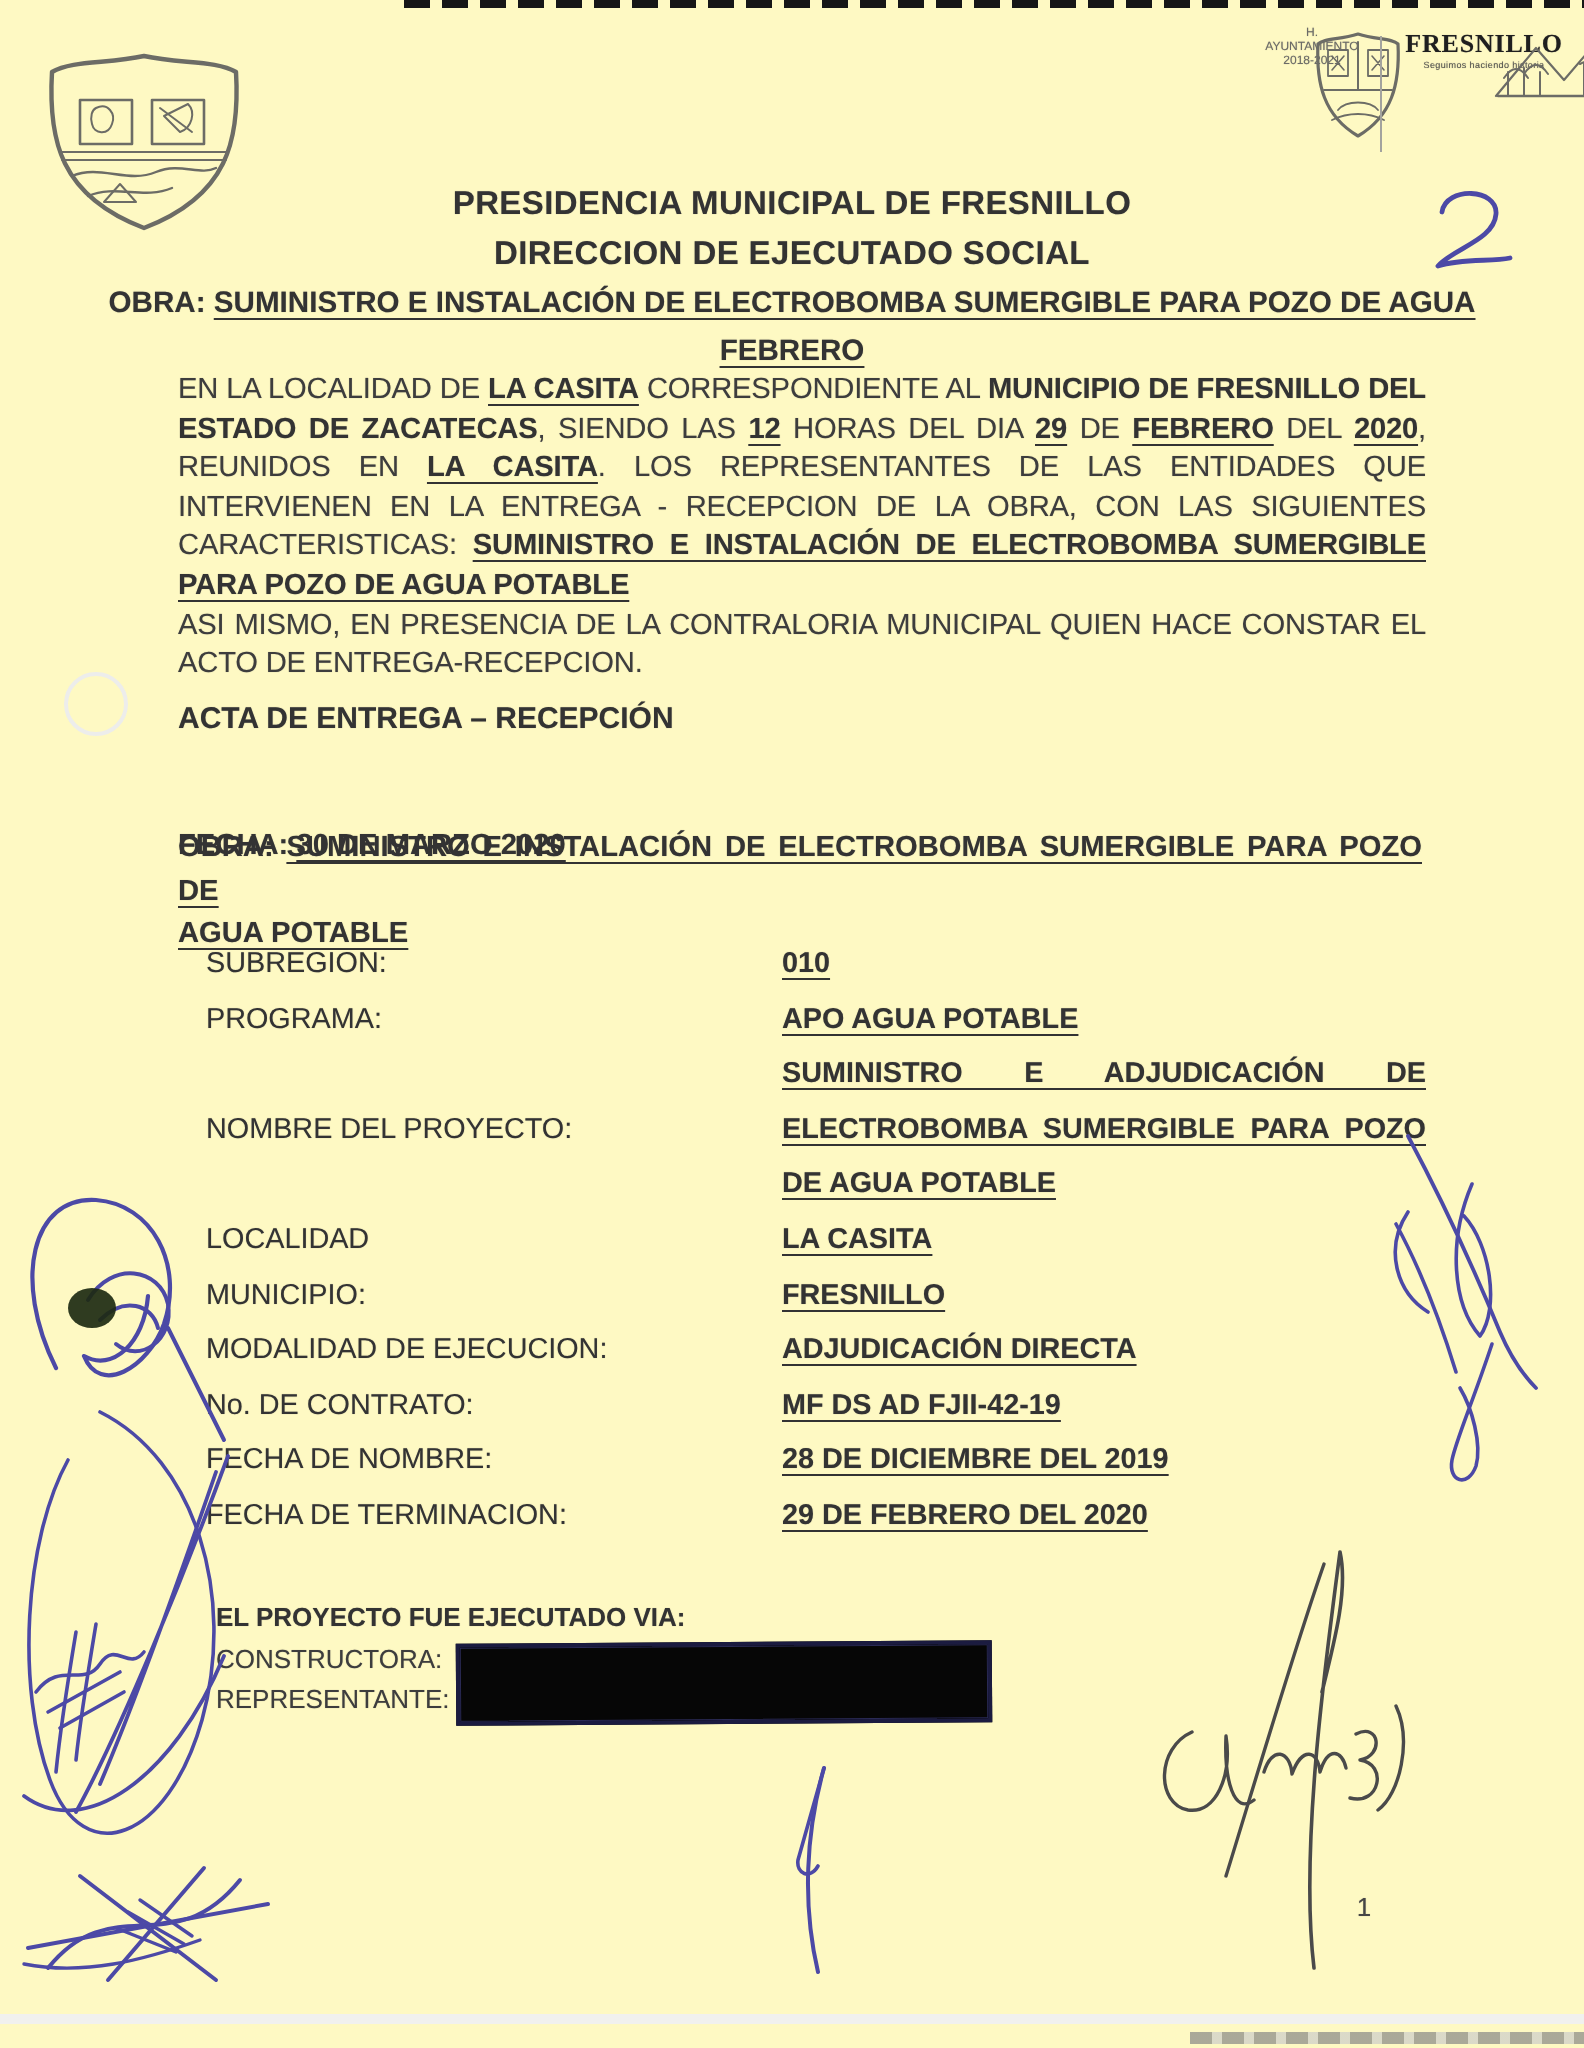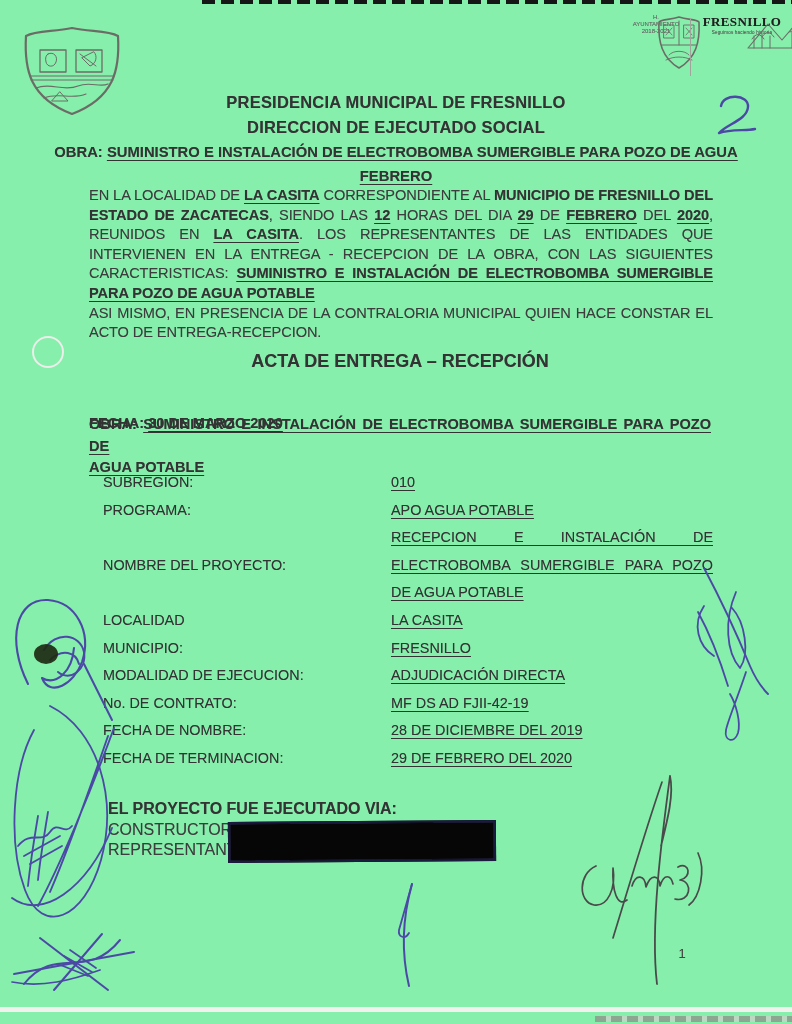--- a/index.html
+++ b/index.html
@@ -1,18 +1,18 @@
 <!DOCTYPE html>
 <html style="--ink-blue: #4c49a6; --ink-dark: #4a4a4a;"><head>
 <meta charset="utf-8">
 <style>
   html,body{margin:0;padding:0;background:#ffffff;}
   .page{
     position:relative;width:792px;height:1024px;overflow:hidden;
-    background:#86efac;
+    background:#fef9c3;
     font-family:"Liberation Sans",sans-serif;
     color:#3d3d3d;
     -webkit-font-smoothing:antialiased;
   }
   .abs{position:absolute;}
   .b{font-weight:700;color:#333;}
   .u{text-decoration:underline;text-decoration-thickness:1.4px;text-underline-offset:3px;}
   .txt{text-shadow:0 0 .5px rgba(70,70,70,.45);}
 
   
@@ -31,35 +31,35 @@
   .crest-small{left:630px;top:14px;width:52px;text-align:center;}
   .crest-caption{font-size:6px;color:#6b6b67;line-height:7px;}
   .logo-divider{left:690px;top:18px;width:1px;height:58px;background:#a3a39e;}
   .fresnillo-logo{left:698px;top:14px;width:88px;text-align:center;}
   .fresnillo-word{font-family:"Liberation Serif",serif;font-size:13px;letter-spacing:.4px;color:#1f1f1f;font-weight:700;}
   .fresnillo-tag{font-size:4.5px;color:#55554f;letter-spacing:.2px;}
 
   
   .intro{left:89px;top:186px;width:624px;font-size:14.6px;line-height:19.6px;text-align:justify;letter-spacing:-.1px;}
   .intro p{margin:0;}
-  .acta-title{left:89px;top:351px;width:622px;text-align:center;font-size:18px;}
+  .acta-title{left:89px;top:351px;width:622px;font-size:15px;}
   .fecha-line{left:89px;top:391px;width:622px;text-align:left;font-size:14.6px;margin-top:24px;}
   .obra2{left:89px;top:414px;width:622px;font-size:14.6px;line-height:21.5px;}
   .obra2 .jl{text-align:justify;text-align-last:justify;}
 
   
   .fields{left:103px;top:469px;width:612px;font-size:14.4px;}
   .frow{display:flex;align-items:center;}
   .flabel{width:288px;font-weight:400;color:#333;line-height:27.6px;}
-  .fvalue{width:322px;font-weight:400;color:#333;}
+  .fvalue{width:322px;font-weight:700;color:#333;}
   .fline{line-height:27.6px;text-decoration:underline;text-decoration-thickness:1.4px;text-underline-offset:3px;}
   .fline.just{text-align:justify;text-align-last:justify;}
 
   
-  .footer{left:108px;top:799px;font-size:16px;line-height:20.5px;}
+  .footer{left:108px;top:799px;font-size:13px;line-height:20.5px;}
   .redaction{left:228px;top:821px;width:264px;height:37px;background:#060606;border:2px solid #1b1b40;transform:rotate(-.4deg);box-shadow:0 0 0 .5px #2a2a55 inset;}
   .page-number{left:664px;top:946px;width:36px;text-align:center;font-size:13px;color:#454545;}
 
   svg{position:absolute;overflow:visible;}
   svg path{fill:none;stroke-linecap:round;stroke-linejoin:round;}
   .ink-blue path{stroke:var(--ink-blue);}
   .ink-dark path{stroke:var(--ink-dark);}
   .crest path{stroke:#6c6c66;}
 </style>
 </head>
@@ -144,21 +144,21 @@
       </div>
       <div class="frow">
         <div class="flabel">PROGRAMA:</div>
         <div class="fvalue">
           <div class="fline">APO AGUA POTABLE</div>
         </div>
       </div>
       <div class="frow">
         <div class="flabel">NOMBRE DEL PROYECTO:</div>
         <div class="fvalue">
-          <div class="fline just">RECEPCION E INSTALACIÓN DE</div>
+          <div class="fline just">SUMINISTRO E ADJUDICACIÓN DE</div>
           <div class="fline just">ELECTROBOMBA SUMERGIBLE PARA POZO</div>
           <div class="fline">DE AGUA POTABLE</div>
         </div>
       </div>
       <div class="frow">
         <div class="flabel">LOCALIDAD</div>
         <div class="fvalue">
           <div class="fline">LA CASITA</div>
         </div>
       </div>

